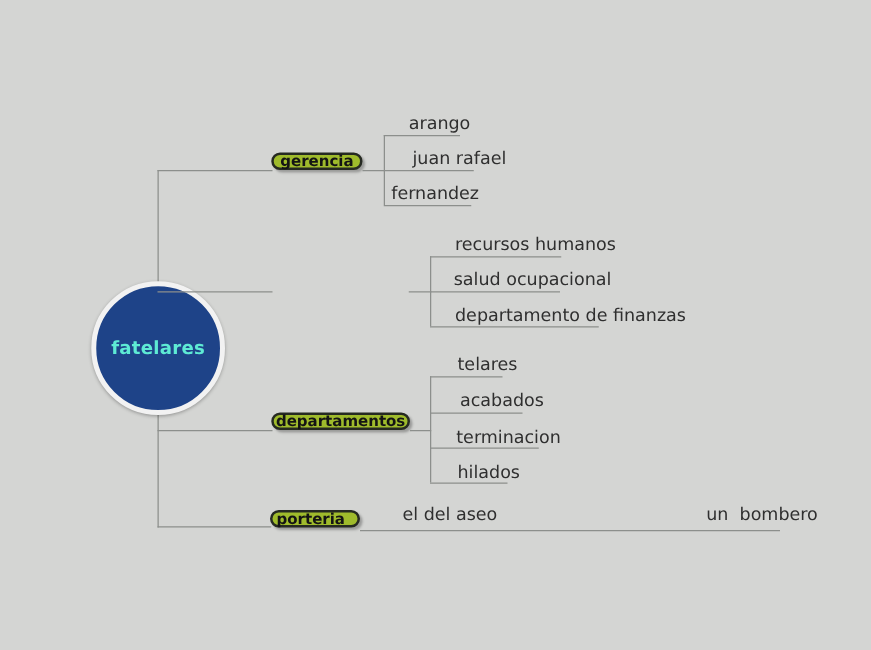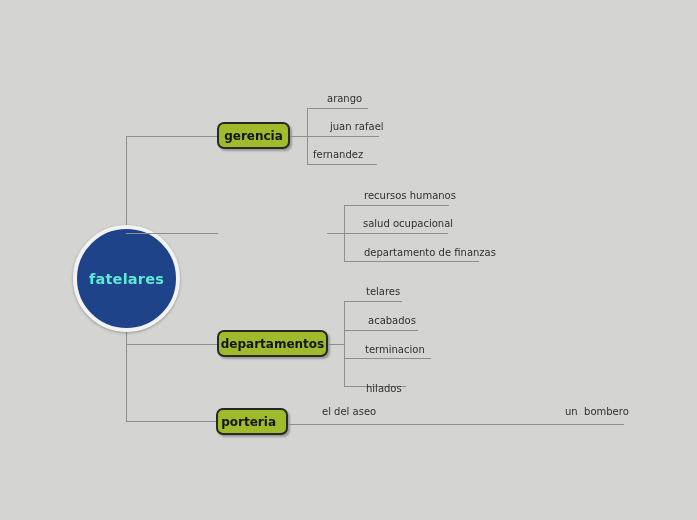--- a/index.html
+++ b/index.html
@@ -60,39 +60,39 @@
     white-space: nowrap;
   }
 
   
   .branch-node {
     position: absolute;
     box-sizing: border-box;
     background: #9fbb2c;
     border: 2px solid #262a22;
     border-radius: 7px;
-    height: 27px;
+    height: 14px;
     display: flex;
     align-items: center;
     justify-content: center;
     padding: 0 10px;
     box-shadow: 2px 2px 2px rgba(0,0,0,0.28);
   }
   .branch-label {
     color: #141414;
     font-size: 12px;
     font-weight: bold;
     white-space: nowrap;
   }
 
   
   .leaf-label {
     position: absolute;
     color: #2f2f2f;
-    font-size: 10px;
+    font-size: 14px;
     white-space: pre;
     line-height: 12px;
   }
 </style>
 </head>
 <body>
 
 <div id="canvas">
 
   <div class="line-v" style="left:126px; top:136px; height:286px;"></div>
@@ -147,21 +147,21 @@
   <div class="sub-underline" style="left:344px; top:301px; width:58px;"></div>
   <div class="leaf-label" style="left:366px; top:286px;">telares</div>
 
   <div class="sub-underline" style="left:344px; top:330px; width:74px;"></div>
   <div class="leaf-label" style="left:368px; top:315px;">acabados</div>
 
   <div class="sub-underline" style="left:344px; top:358px; width:87px;"></div>
   <div class="leaf-label" style="left:365px; top:344px;">terminacion</div>
 
   <div class="sub-underline" style="left:344px; top:386px; width:62px;"></div>
-  <div class="leaf-label" style="left:366px; top:383px;">hilados</div>
+  <div class="leaf-label" style="left:366px; top:372px;">hilados</div>
 
   <div class="line-h" style="left:126px; top:421px; width:91px;"></div>
 
   <div class="branch-node" style="left:216px; top:408px; width:72px;justify-content:flex-end;">
     <span class="branch-label">porteria</span>
   </div>
 
   <div class="sub-underline" style="left:288px; top:424px; width:336px;"></div>
 
   <div class="leaf-label" style="left:322px; top:406px;">el del aseo</div>

